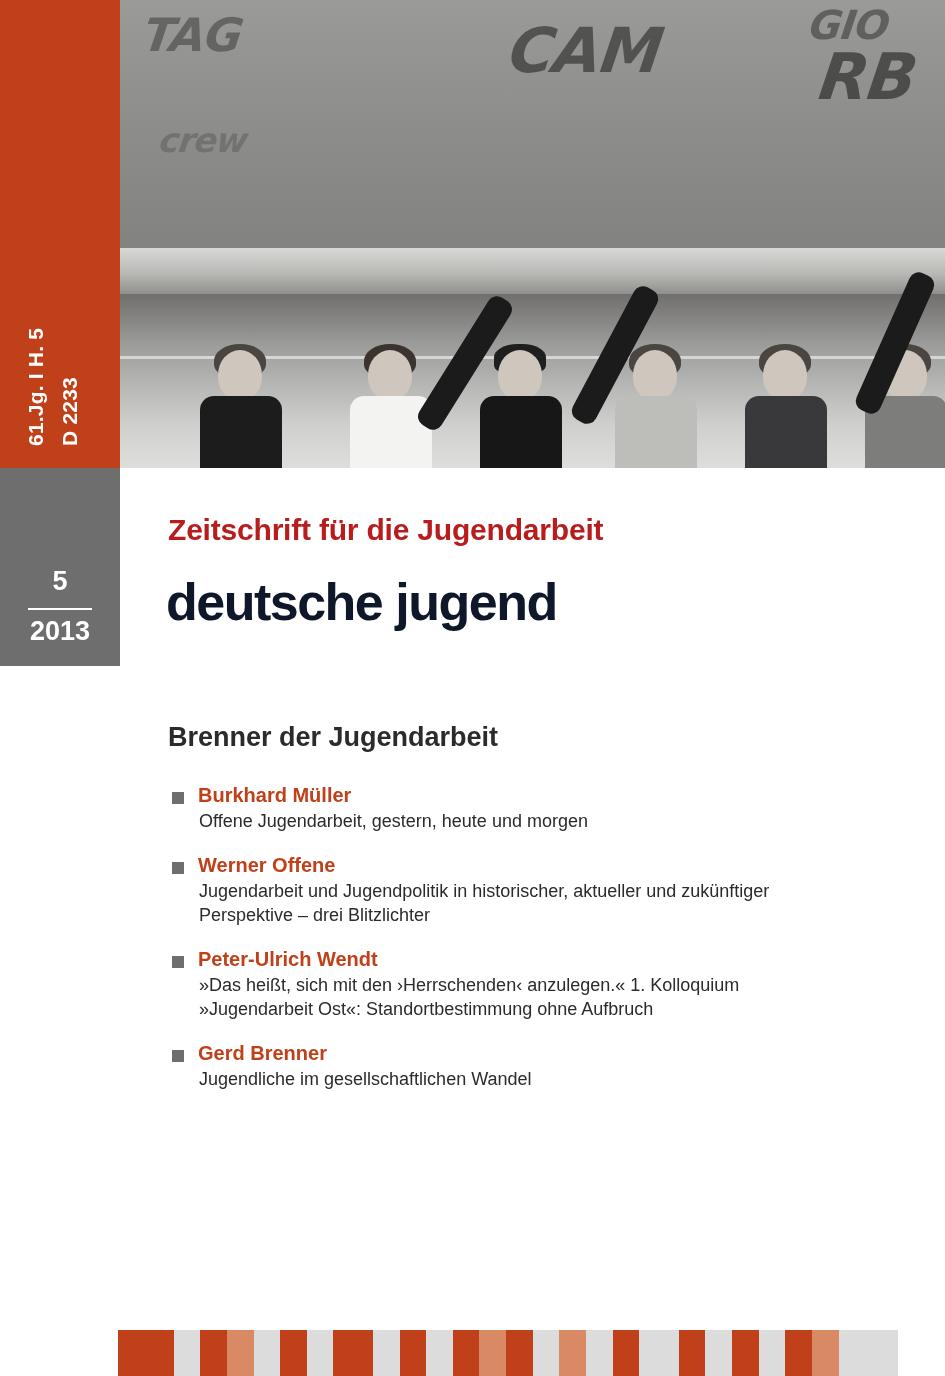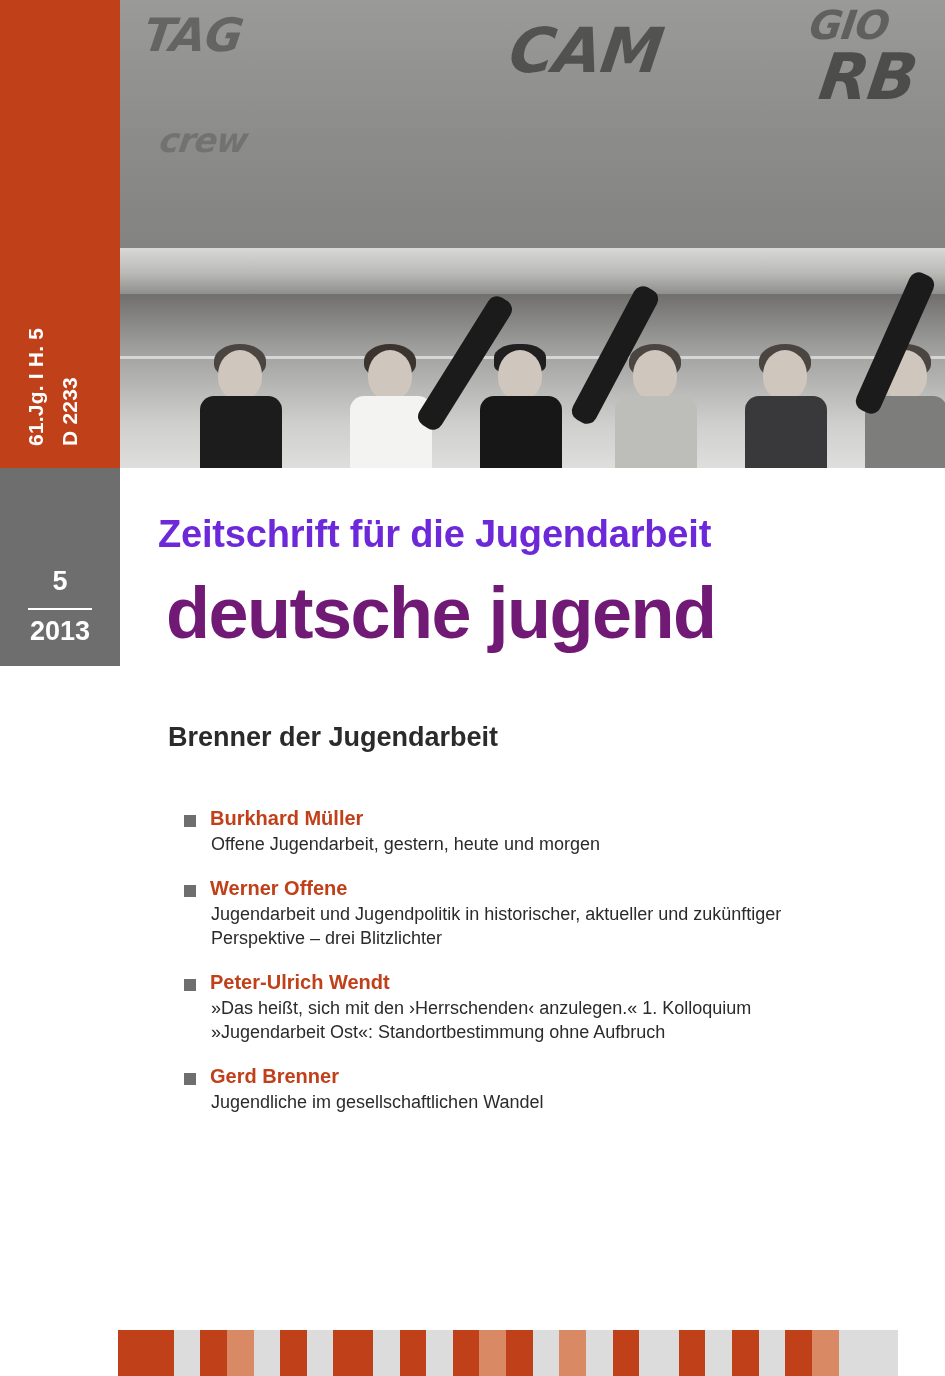--- a/index.html
+++ b/index.html
@@ -203,53 +203,52 @@
     background: #1b1b1b;
     border-radius: 10px;
   }
   .b1 { left: 270px; bottom: 92px; width: 150px; height: 26px; transform: rotate(-58deg); }
   .b2 { left: 420px; bottom: 100px; width: 150px; height: 26px; transform: rotate(-62deg); }
   .b3 { left: 700px; bottom: 112px; width: 150px; height: 26px; transform: rotate(-66deg); }
 
   
   .subtitle {
     position: absolute;
-    left: 158px;
+    left: 168px;
     top: 513px;
-    font-size: 38px;
-    font-weight: bold;
-    color: #6d28d9;
+    font-size: 30px;
+    font-weight: bold;
+    color: #b91c1c;
     letter-spacing: -0.2px;
   }
   .masthead {
     position: absolute;
     left: 166px;
     top: 572px;
-    font-size: 72px;
-    font-weight: bold;
-    color: #701a75;
+    font-size: 52px;
+    font-weight: bold;
+    color: #0f172a;
     letter-spacing: -1.5px;
   }
 
   .issue-topic {
     position: absolute;
     left: 168px;
     top: 722px;
     font-size: 27px;
     font-weight: bold;
     color: #2b2b2b;
   }
 
   
   .contents {
     position: absolute;
-    left: 184px;
+    left: 172px;
     top: 784px;
     width: 630px;
-    margin-top: 23px;
   }
   .entry {
     margin-bottom: 20px;
     position: relative;
     padding-left: 26px;
   }
   .entry .bullet {
     position: absolute;
     left: 0;
     top: 8px;

